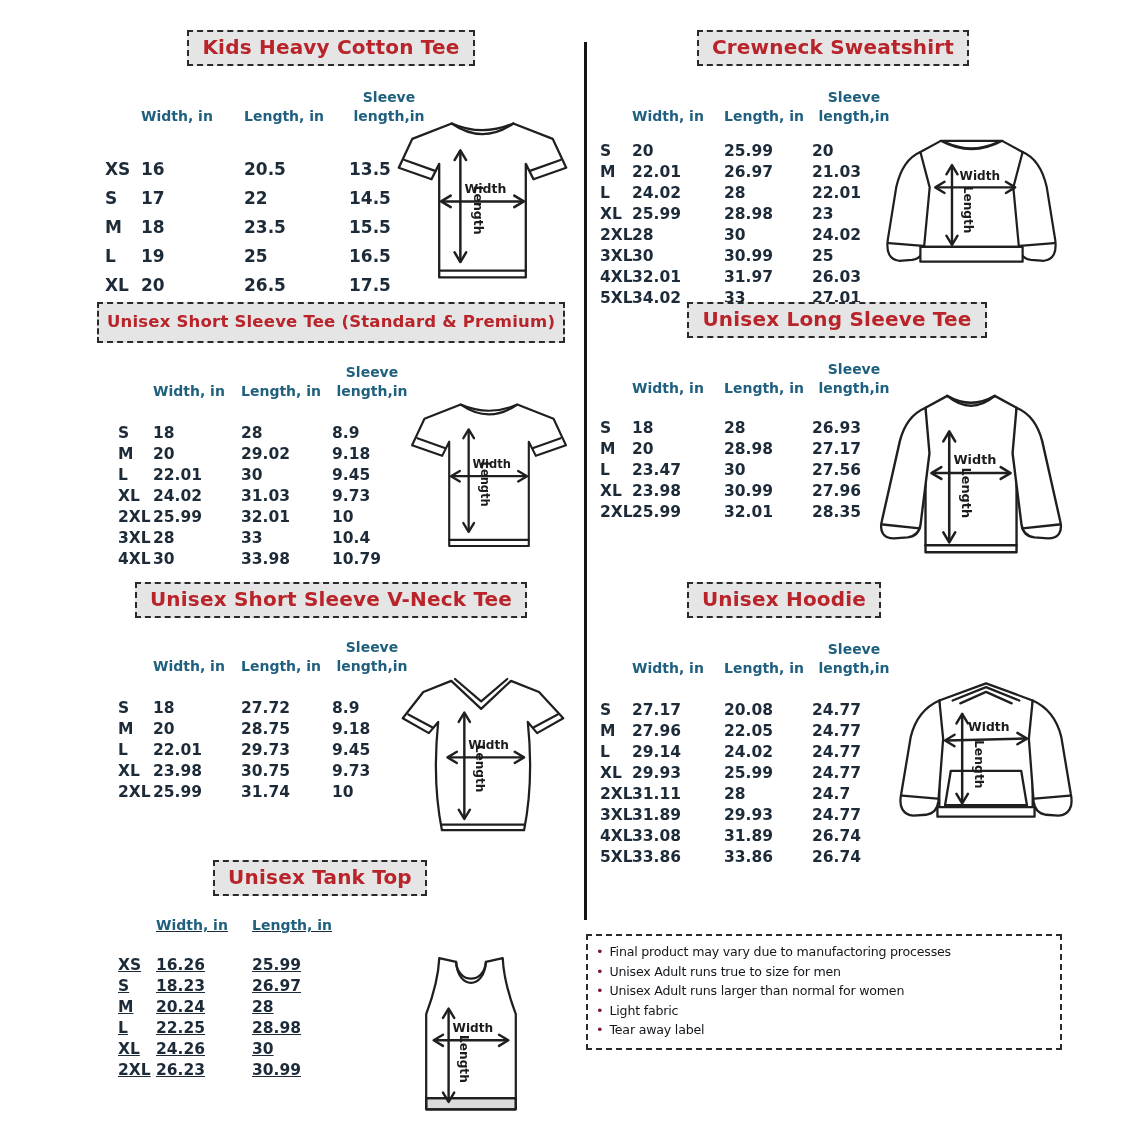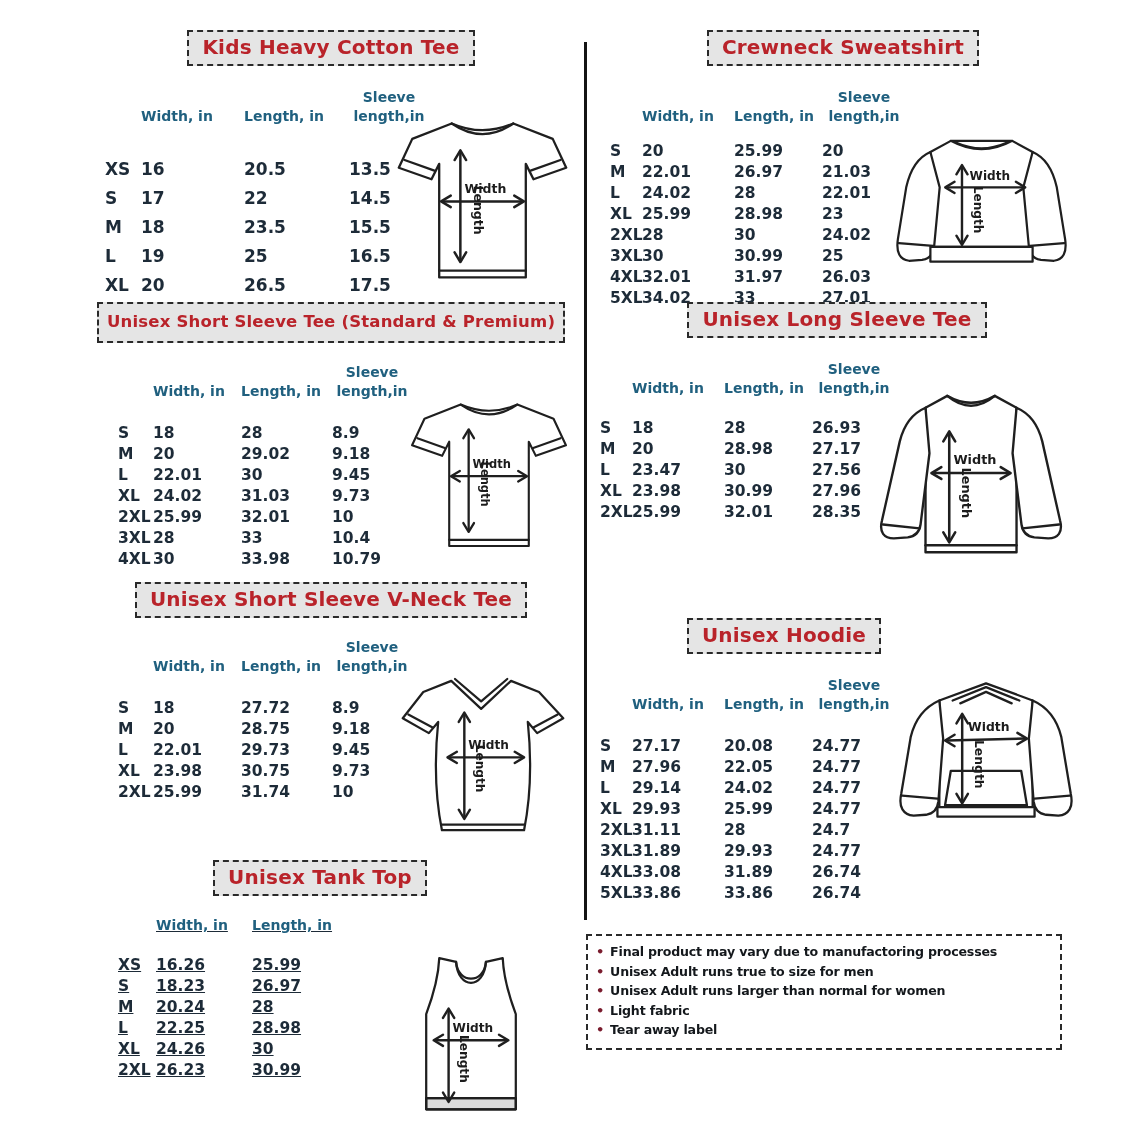--- a/index.html
+++ b/index.html
@@ -23,21 +23,21 @@
     background:#e5e5e5;
     color:var(--red);
     font-weight:bold;
     font-size:20px;
     line-height:24px;
     padding:3px 13px 5px;
     white-space:nowrap;
     letter-spacing:.2px;
   }
   .sec-std .title-box{font-size:16.5px;padding:6px 8px 7px;}
-  .sec-hoodie .title-wrap{padding-right:112px;margin-top:36px;}
+  .sec-hoodie .title-wrap{padding-right:112px;}
 
   .tbl{position:relative;}
   .tbl-head,.trow{display:grid;align-items:end;}
   .col-h{
     color:var(--blue);
     font-weight:bold;
     font-size:14px;
     line-height:19px;
     align-self:end;
     max-width:84px;
@@ -68,21 +68,21 @@
   .std-tbl .tbl-head,.vneck-tbl .tbl-head{margin-bottom:20px;}
   .std-tbl .trow,.vneck-tbl .trow{height:21px;}
 
   .tank-tbl{margin-top:20px;padding-left:33px;}
   .tank-tbl .tbl-head,.tank-tbl .trow{grid-template-columns:38px 96px 100px;}
   .tank-tbl .tbl-head{margin-bottom:18px;}
   .tank-tbl .trow{height:21px;}
 
   
   .sec-kids  {left:85px; top:30px; width:492px; height:268px;}
-  .sec-crew  {left:592px;top:30px; width:482px; height:268px;margin-left:10px;}
+  .sec-crew  {left:592px;top:30px; width:482px; height:268px;}
   .sec-std   {left:85px; top:302px;width:492px; height:270px;}
   .sec-long  {left:592px;top:302px;width:490px; height:272px;}
   .sec-vneck {left:85px; top:582px;width:492px; height:272px;}
   .sec-hoodie{left:592px;top:582px;width:496px; height:278px;}
   .sec-tank  {left:85px; top:860px;width:470px; height:276px;text-decoration:underline;}
 
   .garment{position:absolute;}
   .sec-kids  .garment{right:2px;  top:80px; width:185px;height:178px;}
   .sec-crew  .garment{right:0;    top:96px; width:205px;height:158px;}
   .sec-std   .garment{right:4px;  top:86px; width:168px;height:172px;}
@@ -104,21 +104,21 @@
 
   
   .notes-box{
     position:absolute;left:586px;top:934px;width:476px;
     border:2px dashed #2a2a2a;background:#fff;
     padding:6px 8px 8px;
   }
   .notes-box ul{list-style:none;}
   .notes-box li{
     white-space:nowrap;line-height:19.5px;font-size:12.6px;
-    font-weight:700;color:#14181c;letter-spacing:-0.2px;
+    font-weight:400;color:#14181c;letter-spacing:-0.2px;
   }
   .notes-box .bullet{color:#7a1c2e;margin-right:6px;font-size:13px;}
 </style>
 </head>
 <body>
 
 <div class="canvas">
 
   <div class="divider"></div>
 

